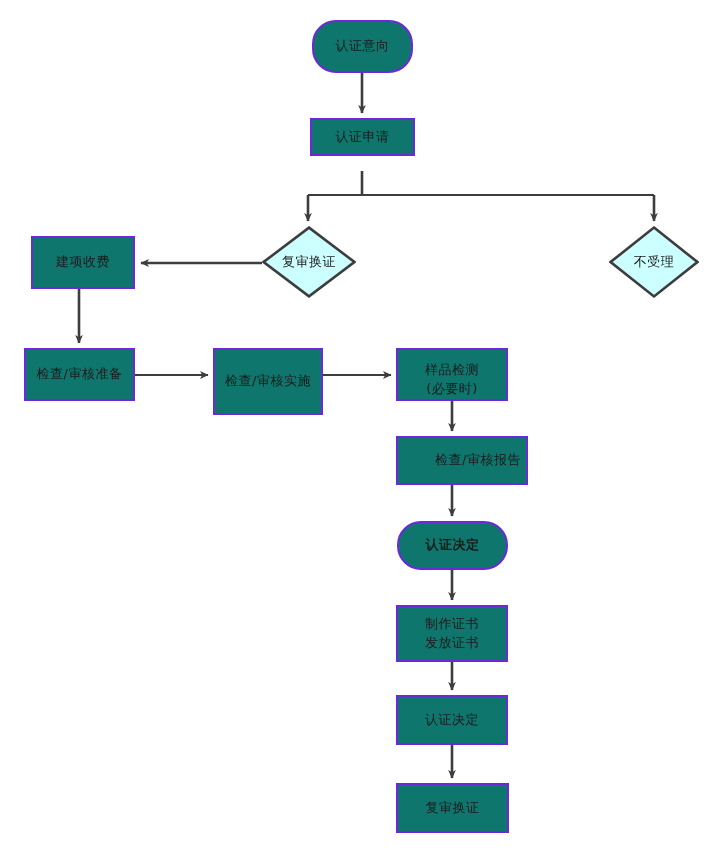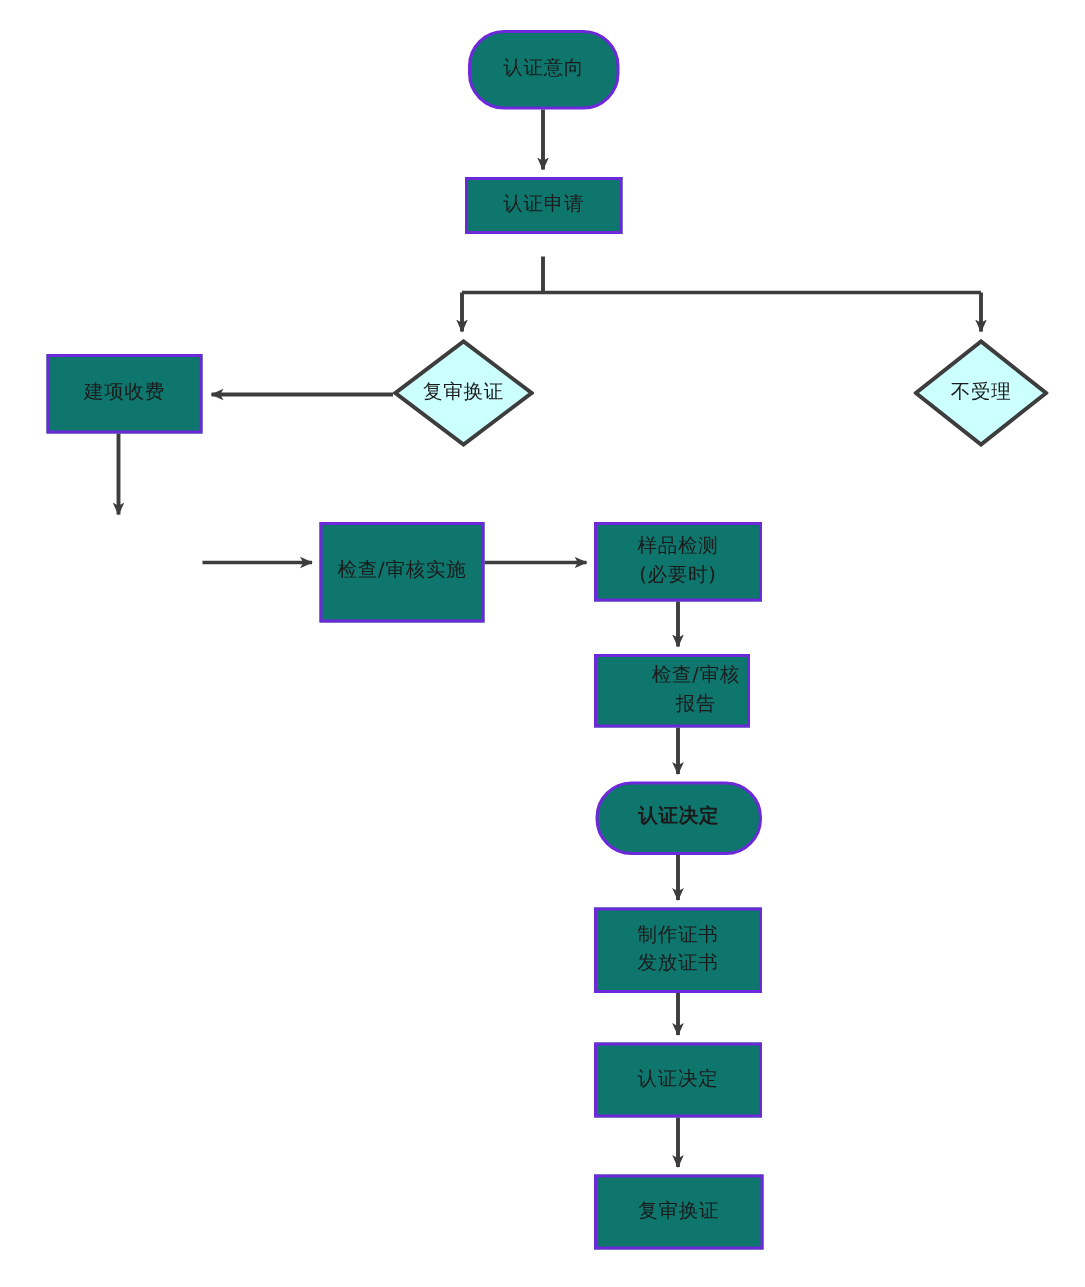--- a/index.html
+++ b/index.html
@@ -151,31 +151,34 @@
     <svg class="diamond-shape" viewBox="0 0 90 72" preserveAspectRatio="none">
       <polygon points="45,1.6 88.4,36 45,70.4 1.6,36" fill="#ccffff" stroke="#3d3d3d" stroke-width="2.6"></polygon>
     </svg>
     <span class="diamond-label">不受理</span>
   </div>
 
   <div class="node" style="left:31px; top:236px; width:104px; height:53px;">
     <span>建项收费</span>
   </div>
 
+  <div class="node" style="left:24px; top:348px; width:111px; height:53px;">
+    <span>检查/审核准备</span>
+  </div>
 
   <div class="node" style="left:213px; top:348px; width:110px; height:67px;">
     <span>检查/审核实施</span>
   </div>
 
-  <div class="node" style="left:396px; top:348px; width:112px; height:53px;">
+  <div class="node" style="left:396px; top:348px; width:112px; height:53px;align-items:flex-end;">
     <span>样品检测
 (必要时)</span>
   </div>
 
-  <div class="node" style="left:396px; top:436px; width:104px; height:49px;padding-left:32px;">
+  <div class="node" style="left:396px; top:436px; width:132px; height:49px;padding-left:32px;">
     <span>检查/审核报告</span>
   </div>
 
   <div class="node rounded" style="left:397px; top:521px; width:111px; height:49px;font-weight:bold;">
     <span>认证决定</span>
   </div>
 
   <div class="node" style="left:396px; top:605px; width:112px; height:57px;">
     <span>制作证书
 发放证书</span>

